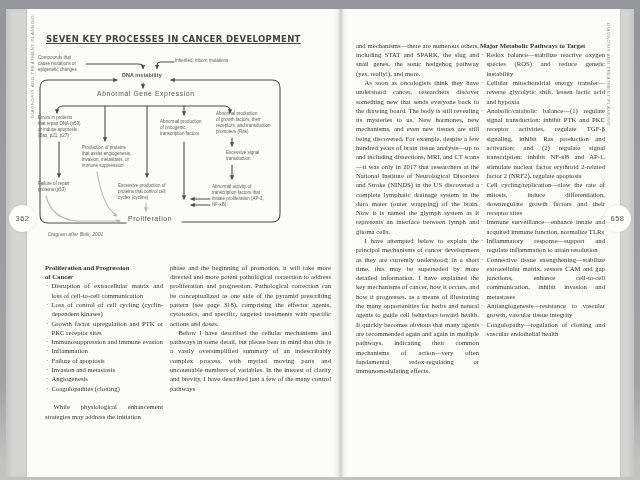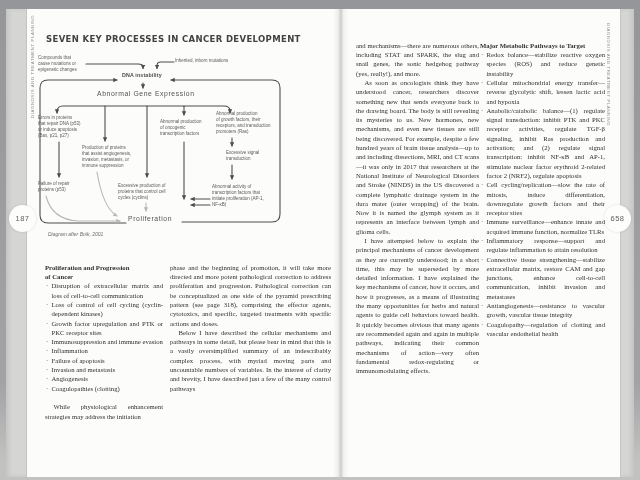--- a/index.html
+++ b/index.html
@@ -19,21 +19,21 @@
   .sidebar-vert{position:absolute;white-space:nowrap;color:#8f8f8d;
     font-size:8.6px;letter-spacing:1.2px;transform-origin:0 0;}
   #sidebar-left{left:30px;top:118px;transform:rotate(-90deg) scale(.5);}
   #sidebar-right{left:611px;top:23px;transform:rotate(90deg) scale(.5);}
   .pgnum{position:absolute;width:27px;height:27px;border-radius:50%;background:#fdfdfc;
     color:#606060;font-size:7.5px;letter-spacing:.5px;display:flex;align-items:center;justify-content:center;
     box-shadow:0 0 3px rgba(0,0,0,.12);}
   #pgnum-left{left:9px;top:205px;}
   #pgnum-right{left:604px;top:205px;}
   #spread-title{position:absolute;left:46px;top:34px;font-size:8.5px;font-weight:700;
-    letter-spacing:.35px;color:#424242;font-family:"DejaVu Sans",sans-serif;}
+    letter-spacing:.35px;color:#424242;font-family:"DejaVu Sans",sans-serif;text-decoration:underline;}
   
   #diagram-svg{position:absolute;left:0;top:0;width:640px;height:480px;}
   .dlabel{position:absolute;transform:scale(.5);transform-origin:0 0;white-space:pre;
     font-size:9px;line-height:11.6px;color:#5b5b5b;font-family:"Liberation Sans",sans-serif;}
   .dlabel.bold{font-weight:700;font-size:10.6px;color:#4c4c4c;letter-spacing:.3px;}
   .dlabel.big{font-size:13.6px;color:#525252;letter-spacing:1.2px;font-weight:500;}
   .dlabel.caption{font-style:italic;font-size:10px;color:#6c6c6c;}
   
   .col{position:absolute;transform:scale(.5);transform-origin:0 0;
     font-family:"Liberation Serif",serif;font-size:13.4px;line-height:18.6px;color:#33312f;text-align:justify;}
@@ -54,21 +54,21 @@
 
 <div class="page" id="page-left"></div>
 <div class="page" id="page-right"></div>
 <div class="edge-strip" id="edge-left"></div>
 <div class="edge-strip" id="edge-right"></div>
 <div id="gutter"></div>
 
 <div class="sidebar-vert" id="sidebar-left">DIAGNOSIS AND TREATMENT PLANNING</div>
 <div class="sidebar-vert" id="sidebar-right">DIAGNOSIS AND TREATMENT PLANNING</div>
 
-<div class="pgnum" id="pgnum-left">187</div>
+<div class="pgnum" id="pgnum-left">362</div>
 <div class="pgnum" id="pgnum-right">658</div>
 
 <div id="spread-title">SEVEN KEY PROCESSES IN CANCER DEVELOPMENT</div>
 
 <svg id="diagram-svg" viewBox="0 0 640 480">
   <defs>
     <marker id="ad" markerWidth="6" markerHeight="6" refX="3.4" refY="2" orient="auto">
       <path d="M0,0 L4,2 L0,4 z" fill="#4d4d4d"></path>
     </marker>
     <marker id="ag" markerWidth="6" markerHeight="6" refX="3.4" refY="2" orient="auto">

